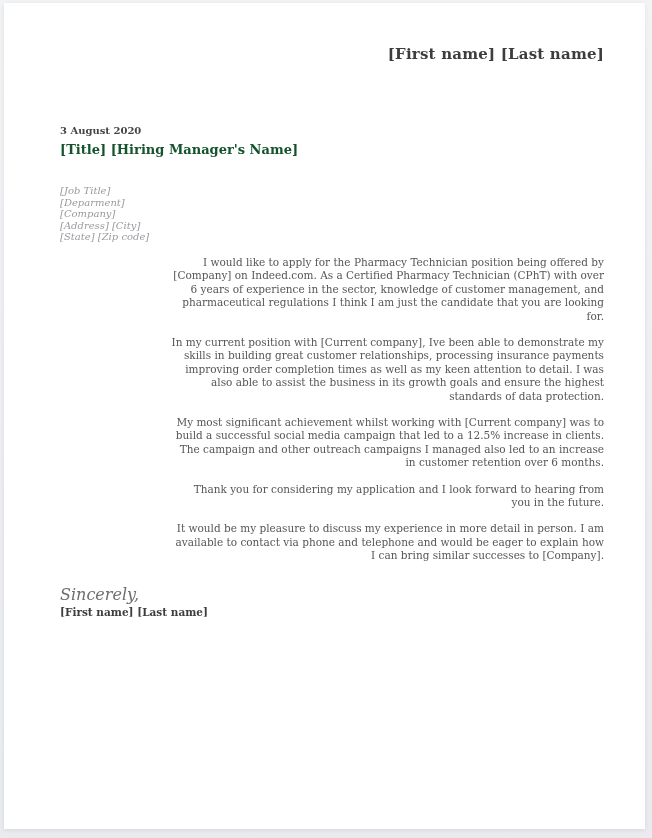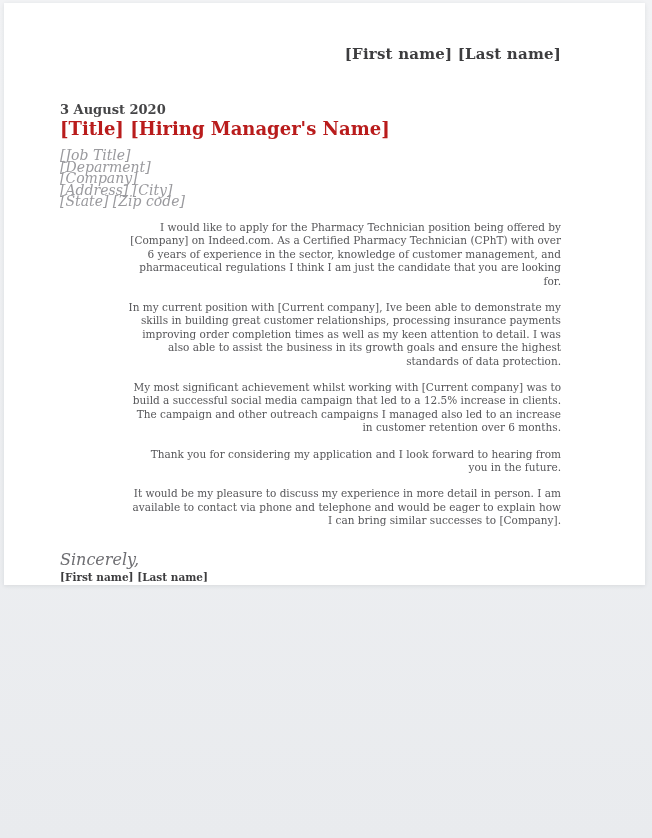--- a/index.html
+++ b/index.html
@@ -13,61 +13,61 @@
     width: 652px;
     height: 838px;
     background: linear-gradient(#f2f3f5, #e9ebee);
     overflow: hidden;
   }
   .page {
     position: absolute;
     left: 4px;
     top: 3px;
     width: 641px;
-    height: 582px;
+    height: 826px;
     background: #ffffff;
     box-shadow: 0 1px 4px rgba(40,50,60,0.10);
     box-sizing: border-box;
-    padding: 0 84px 0 56px;
+    padding: 0 41px 0 56px;
   }
   
   .sender-block { text-align: right; }
   .sender-name {
     margin-top: 42px;
     font-size: 15px;
     font-weight: bold;
     line-height: 18px;
     color: #3d3d3f;
     letter-spacing: 0.2px;
   }
   .sender-contact {
     margin-top: 3px;
     font-size: 9.5px;
     line-height: 13px;
     color: #6e6e72;
     white-space: pre-line;
   }
   
   .letter-date {
-    margin-top: 40px;
-    font-size: 13px;
+    margin-top: 61px;
+    font-size: 10px;
     font-weight: bold;
     line-height: 14px;
     color: #454547;
   }
   .recipient-title {
     margin-top: 2px;
-    font-size: 18px;
+    font-size: 13px;
     font-weight: bold;
     line-height: 19px;
-    color: #b91c1c;
+    color: #14532d;
   }
   .recipient-details {
-    margin-top: 12px;
-    font-size: 14px;
+    margin-top: 26px;
+    font-size: 10px;
     font-style: italic;
     line-height: 11.6px;
     color: #9a9a9e;
     white-space: pre-line;
   }
   
   .salutation {
     margin-top: 24px;
     font-size: 10.5px;
     line-height: 13.4px;

